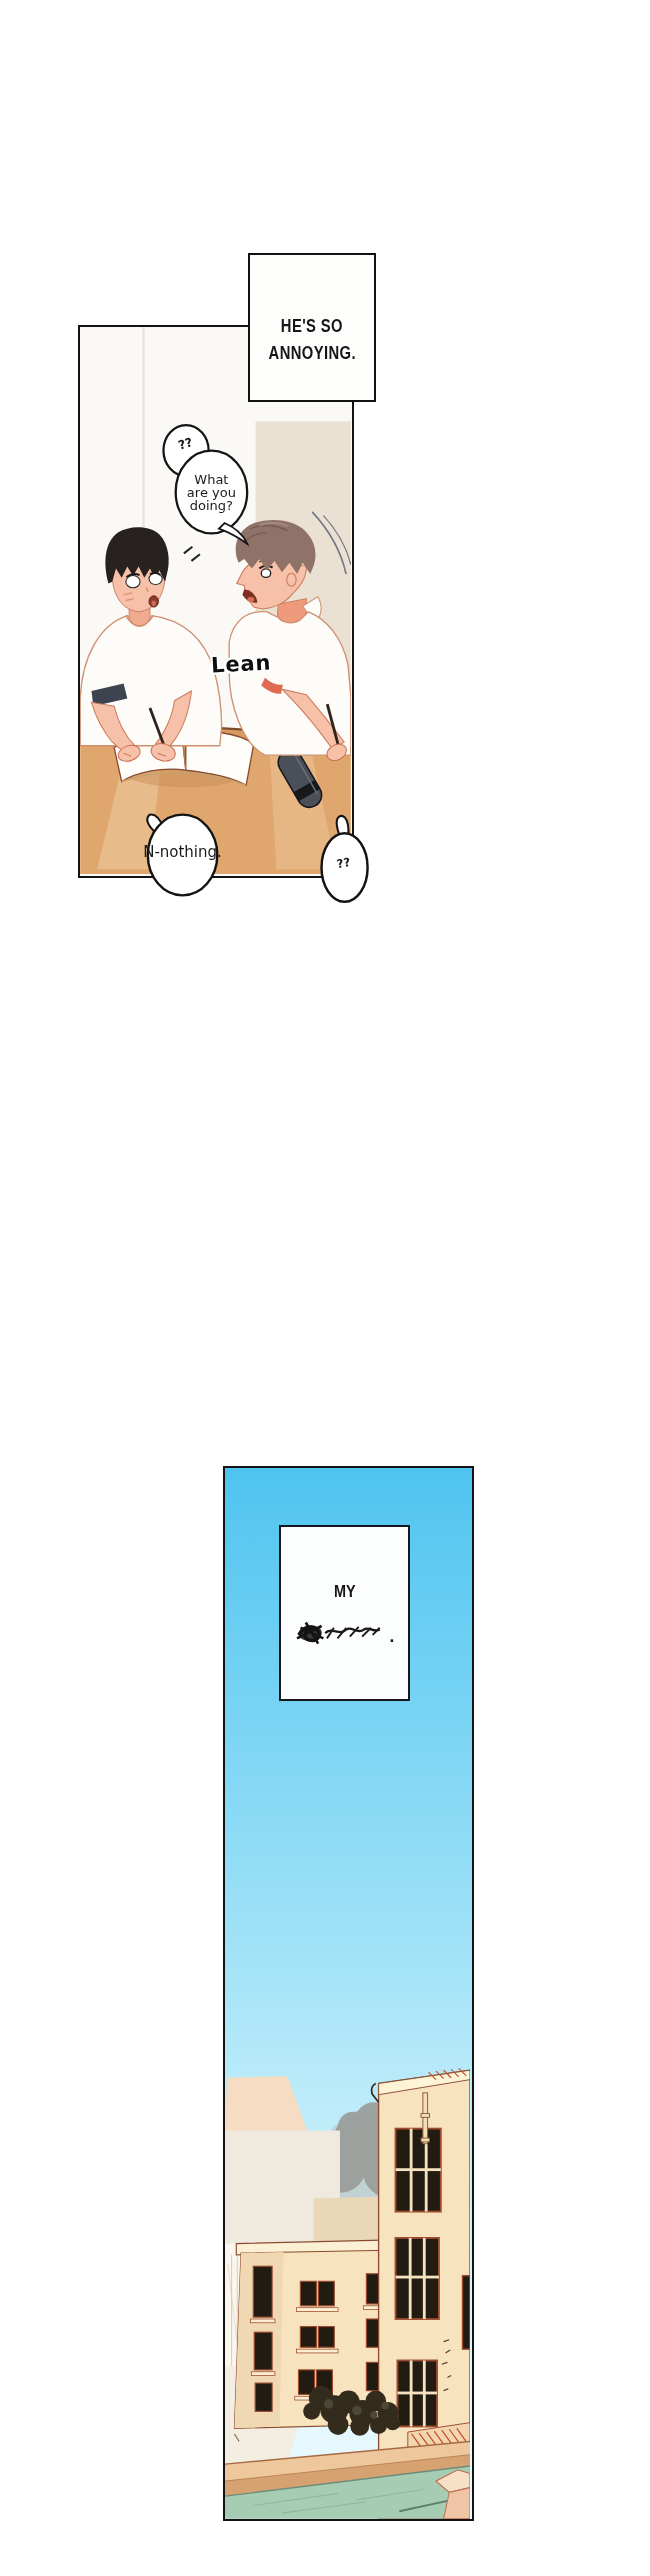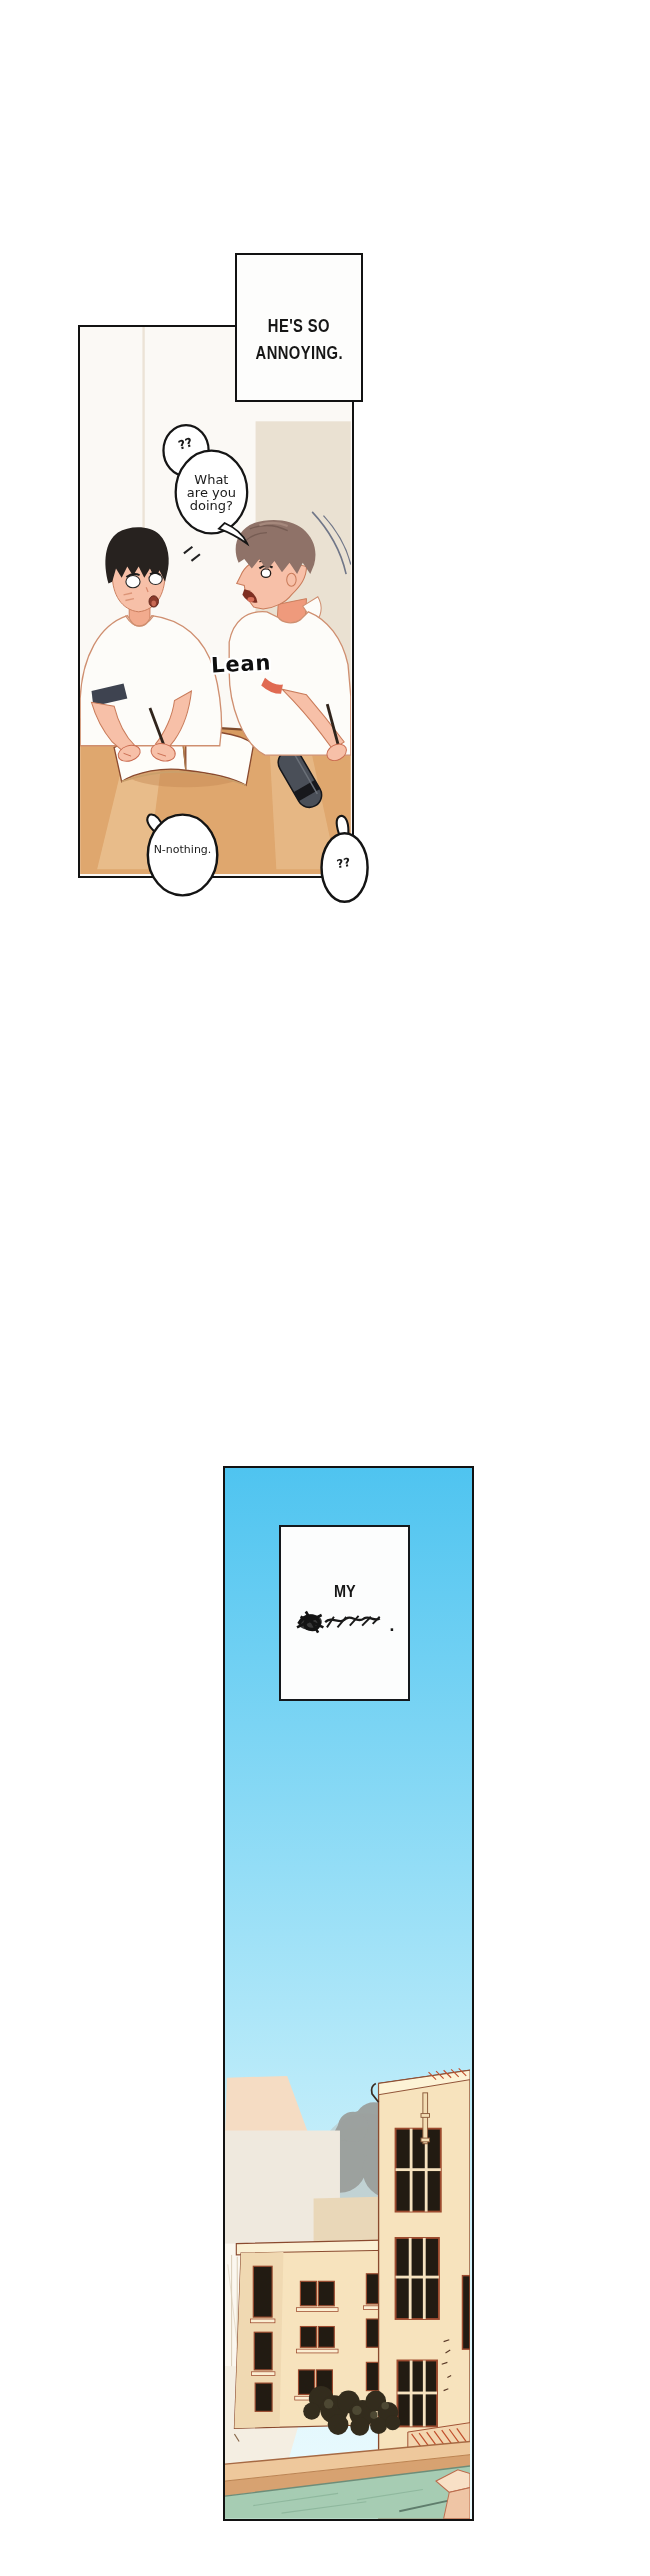--- a/index.html
+++ b/index.html
@@ -5,53 +5,53 @@
   * { margin:0; padding:0; box-sizing:border-box; }
   html,body { background:#ffffff; }
   body { width:651px; height:2576px; position:relative; font-family:"DejaVu Sans", sans-serif; }
   .page { position:absolute; inset:0; width:651px; height:2576px; background:#ffffff; overflow:hidden; }
 
   
   .panel1 { position:absolute; left:78px; top:325px; width:276px; height:553px;
             border:2.8px solid #121212; background:#fbf9f5; overflow:hidden; }
   .panel1 svg.scene { position:absolute; left:0; top:0; }
 
-  .caption1 { position:absolute; left:235px; top:253px; width:128px; height:149px;
+  .caption1 { position:absolute; left:248px; top:253px; width:128px; height:149px;
               background:#fdfdfc; border:2.8px solid #121212; z-index:6;
               display:flex; flex-direction:column; align-items:center; padding-top:58px; }
   .cap-line { font-family:"Liberation Sans", sans-serif; font-weight:bold; font-size:18px;
               line-height:27px; color:#161616; transform:scaleX(.82); letter-spacing:0.5px; white-space:nowrap; }
 
   .bubble-wrap { position:absolute; z-index:5; }
   .bub-top { left:149px; top:412px; width:123px; height:143px; }
   .bub-qq-txt { position:absolute; left:15px; top:24.5px; width:43px; text-align:center;
                 font-size:12.3px; font-weight:bold; color:#1b1b1b; transform:rotate(-16deg); }
   .bub-what-txt { position:absolute; left:26.4px; top:55px; width:72px; height:53px;
                   display:flex; flex-direction:column; align-items:center; justify-content:center;
                   font-size:13px; line-height:12.7px; color:#1b1b1b; text-align:center; }
   .bub-nothing { left:141px; top:809px; width:85px; height:92px; }
   .bub-nothing-txt { position:absolute; left:0; top:34px; width:83px; text-align:center;
-                     font-size:11px; color:#1b1b1b; }
+                     font-size:15px; color:#1b1b1b; }
   .bub-qq2 { left:318px; top:813px; width:55px; height:94px; }
   .bub-qq2-txt { position:absolute; left:2.8px; top:43px; width:45px; text-align:center;
                  font-size:11.8px; font-weight:bold; color:#1b1b1b; transform:rotate(-10deg); }
 
   .sfx-lean { position:absolute; left:211px; top:652px; z-index:5;
               font-size:21px; font-weight:bold; color:#0e0e0e; transform:rotate(-3deg);
               letter-spacing:0.9px;
               text-shadow:-1.9px -1.9px 0 #fff, 1.9px -1.9px 0 #fff, -1.9px 1.9px 0 #fff, 1.9px 1.9px 0 #fff,
                           0 -1.9px 0 #fff, 0 1.9px 0 #fff, -1.9px 0 0 #fff, 1.9px 0 0 #fff; }
 
   
   .panel2 { position:absolute; left:223px; top:1466px; width:251px; height:1055px;
             border:2.8px solid #121212; overflow:hidden;
             background:linear-gradient(180deg,#4fc4f0 0%,#6fd0f3 18%,#93ddf6 38%,#b8eaf9 58%,#d9f4fc 78%,#ecfbfe 100%); }
   .caption2 { position:absolute; left:54px; top:57px; width:131px; height:176px;
               background:#fcfdfd; border:2.8px solid #14181c; z-index:4;
-              display:flex; flex-direction:column; align-items:center; padding-top:55px; }
+              display:flex; flex-direction:column; align-items:center; padding-top:55px;gap:11px; }
   .cap2-line { font-family:"Liberation Sans", sans-serif; font-weight:bold; font-size:17px;
                color:#161616; transform:scaleX(.85); }
   .scribble-row { display:flex; align-items:flex-end; margin-top:5.7px; }
   .scribble-period { font-size:14px; font-weight:bold; color:#161616; margin-left:0.9px; }
   .scene2 { position:absolute; left:0; bottom:0; }
 </style>
 </head>
 <body>
 
 <div class="page">

